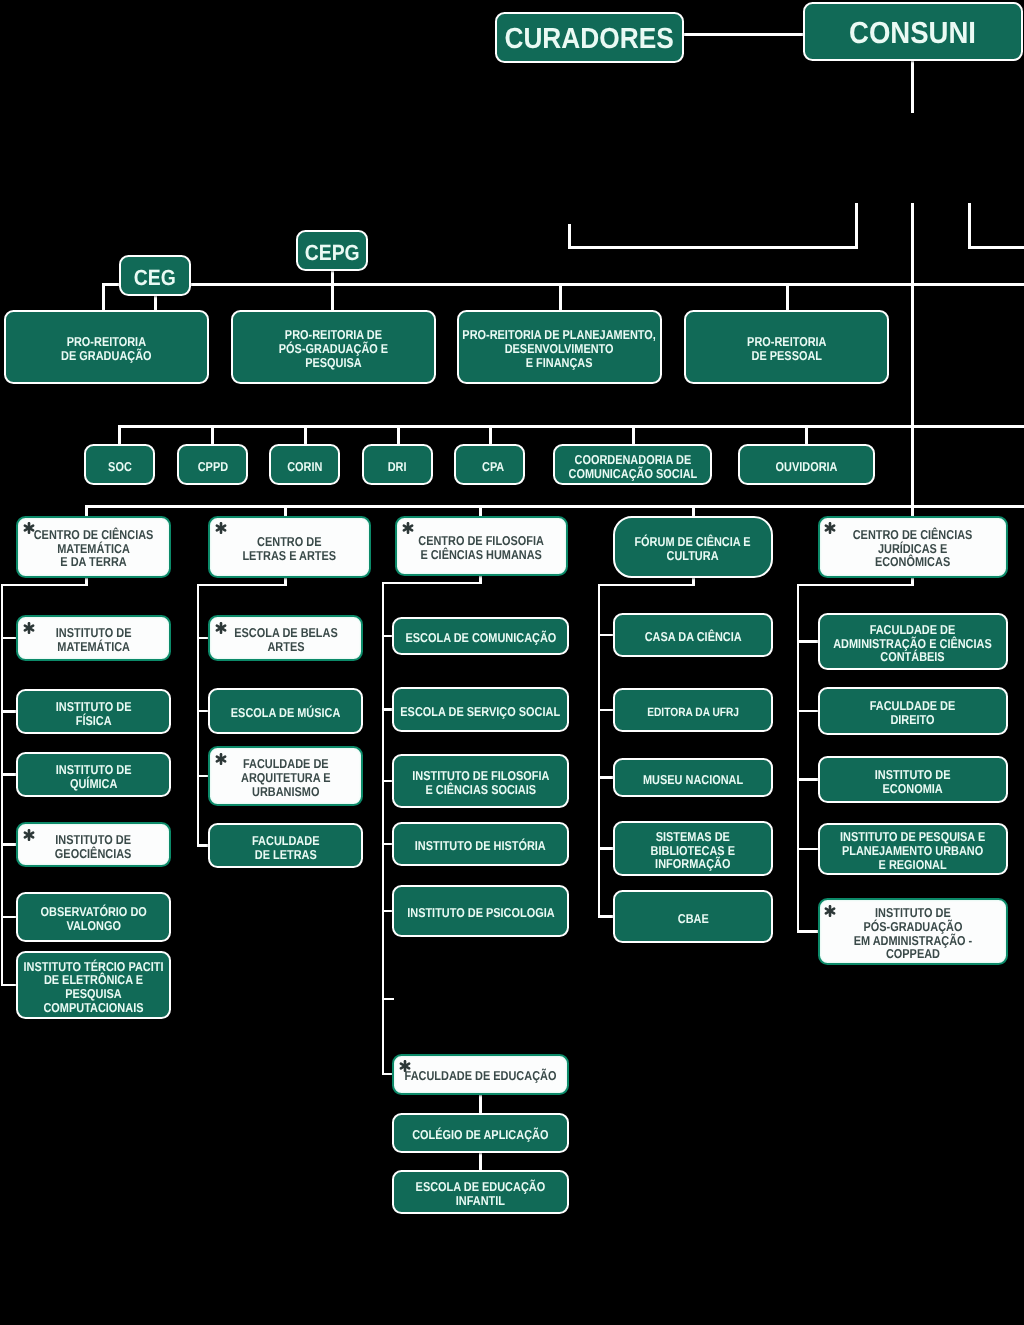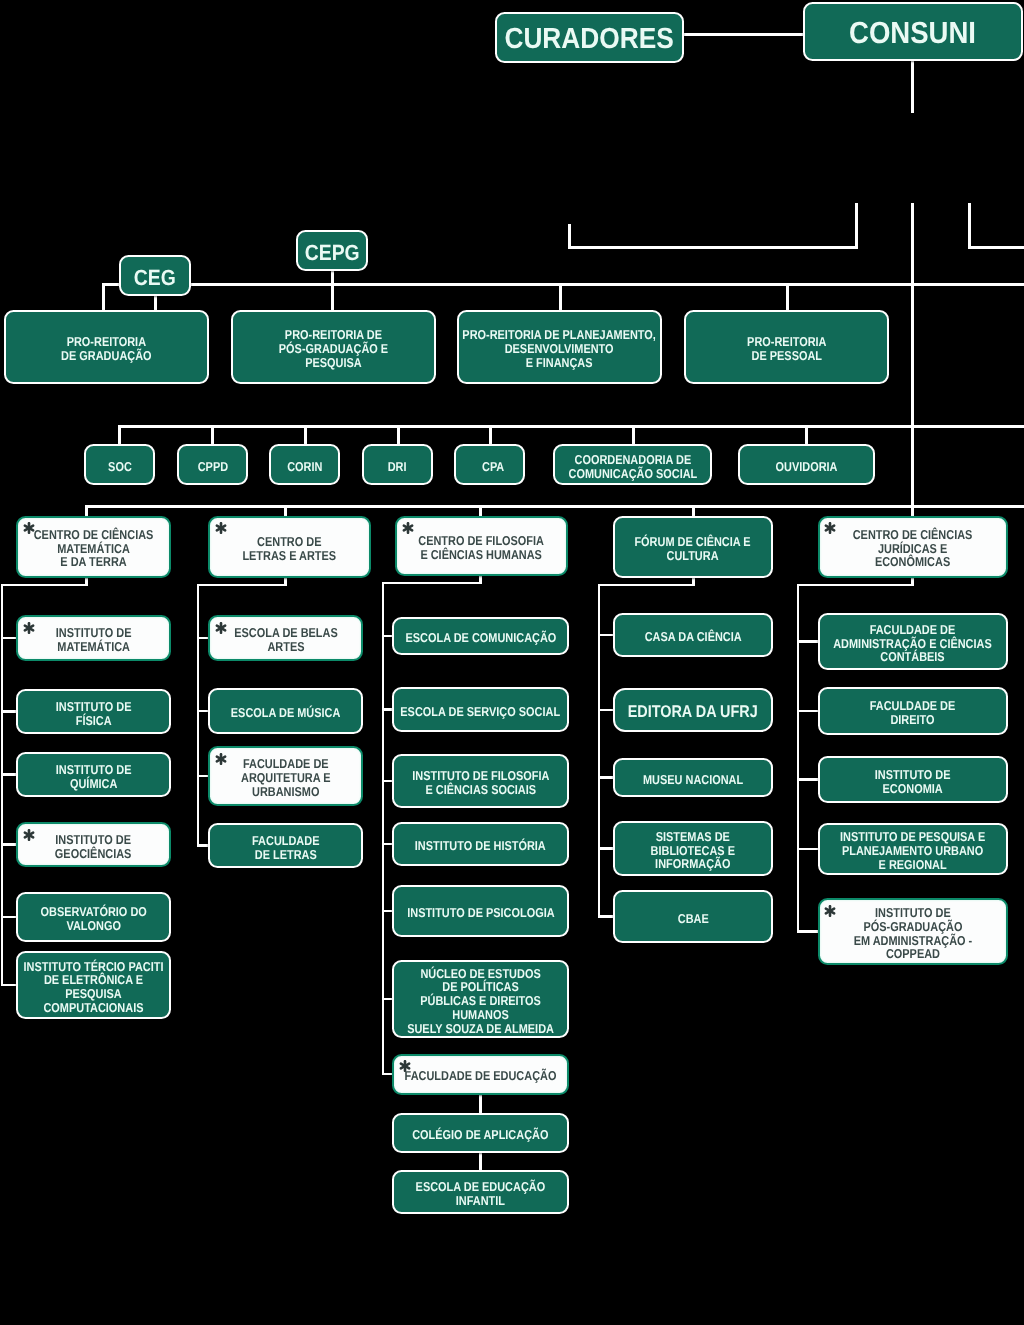--- a/index.html
+++ b/index.html
@@ -260,52 +260,45 @@
     <div class="node green" style="left: 392px; top: 754px; width: 177px; height: 54px; font-size: 12.9px;">
       <span class="lbl" style="transform: scaleX(0.848) translateY(1.6px);">INSTITUTO DE FILOSOFIA
 E CIÊNCIAS SOCIAIS</span>
     </div>
     <div class="node green" style="left: 392px; top: 822px; width: 177px; height: 44px; font-size: 12.9px;">
       <span class="lbl" style="transform: scaleX(0.848) translateY(1.6px);">INSTITUTO DE HISTÓRIA</span>
     </div>
     <div class="node green" style="left: 392px; top: 885px; width: 177px; height: 52px; font-size: 12.9px;">
       <span class="lbl" style="transform: scaleX(0.848) translateY(1.6px);">INSTITUTO DE PSICOLOGIA</span>
     </div>
-    <div class="node green" style="left: 392px; top: 960px; width: 177px; height: 78px; font-size: 12.9px;">
-      <span class="lbl" style="transform: scaleX(0.848) translateY(1.6px);">NÚCLEO DE ESTUDOS
-DE POLÍTICAS
-PÚBLICAS E DIREITOS
-HUMANOS
-SUELY SOUZA DE ALMEIDA</span>
-    </div>
     <div class="node white" style="left: 392px; top: 1053.5px; width: 177px; height: 41px; font-size: 12.9px;">
       <svg viewBox="0 0 24 24" class="ast">
         <g stroke-width="5.2" stroke-linecap="round">
           <line x1="12" y1="2.4" x2="12" y2="21.6"></line>
           <line x1="3.7" y1="7.2" x2="20.3" y2="16.8"></line>
           <line x1="3.7" y1="16.8" x2="20.3" y2="7.2"></line>
         </g>
       </svg>
       <span class="lbl" style="transform: scaleX(0.848) translateY(1.6px);">FACULDADE DE EDUCAÇÃO</span>
     </div>
     <div class="node green" style="left: 392px; top: 1113px; width: 177px; height: 40px; font-size: 12.9px;">
       <span class="lbl" style="transform: scaleX(0.848) translateY(1.6px);">COLÉGIO DE APLICAÇÃO</span>
     </div>
     <div class="node green" style="left: 392px; top: 1170px; width: 177px; height: 44px; font-size: 12.9px;">
       <span class="lbl" style="transform: scaleX(0.848) translateY(1.6px);">ESCOLA DE EDUCAÇÃO
 INFANTIL</span>
     </div>
-    <div class="node green" style="left: 613px; top: 515.5px; width: 160px; height: 62px; font-size: 12.9px;">
+    <div class="node green" style="left: 613px; top: 515.5px; width: 160px; height: 62px; font-size: 12.9px; border-radius: 19px;">
       <span class="lbl" style="transform: scaleX(0.848) translateY(1.6px);">FÓRUM DE CIÊNCIA E
 CULTURA</span>
     </div>
     <div class="node green" style="left: 613px; top: 613px; width: 160px; height: 44px; font-size: 12.9px;">
       <span class="lbl" style="transform: scaleX(0.848) translateY(1.6px);">CASA DA CIÊNCIA</span>
     </div>
-    <div class="node green" style="left: 613px; top: 688px; width: 160px; height: 44px; font-size: 17px; border-radius: 12px;">
+    <div class="node green" style="left: 613px; top: 688px; width: 160px; height: 44px; font-size: 12px;">
       <span class="lbl" style="transform: scaleX(0.848) translateY(1.6px);">EDITORA DA UFRJ</span>
     </div>
     <div class="node green" style="left: 613px; top: 758px; width: 160px; height: 39px; font-size: 12.9px;">
       <span class="lbl" style="transform: scaleX(0.848) translateY(1.6px);">MUSEU NACIONAL</span>
     </div>
     <div class="node green" style="left: 613px; top: 821px; width: 160px; height: 55px; font-size: 12.9px;">
       <span class="lbl" style="transform: scaleX(0.848) translateY(1.6px);">SISTEMAS DE
 BIBLIOTECAS E
 INFORMAÇÃO</span>
     </div>

